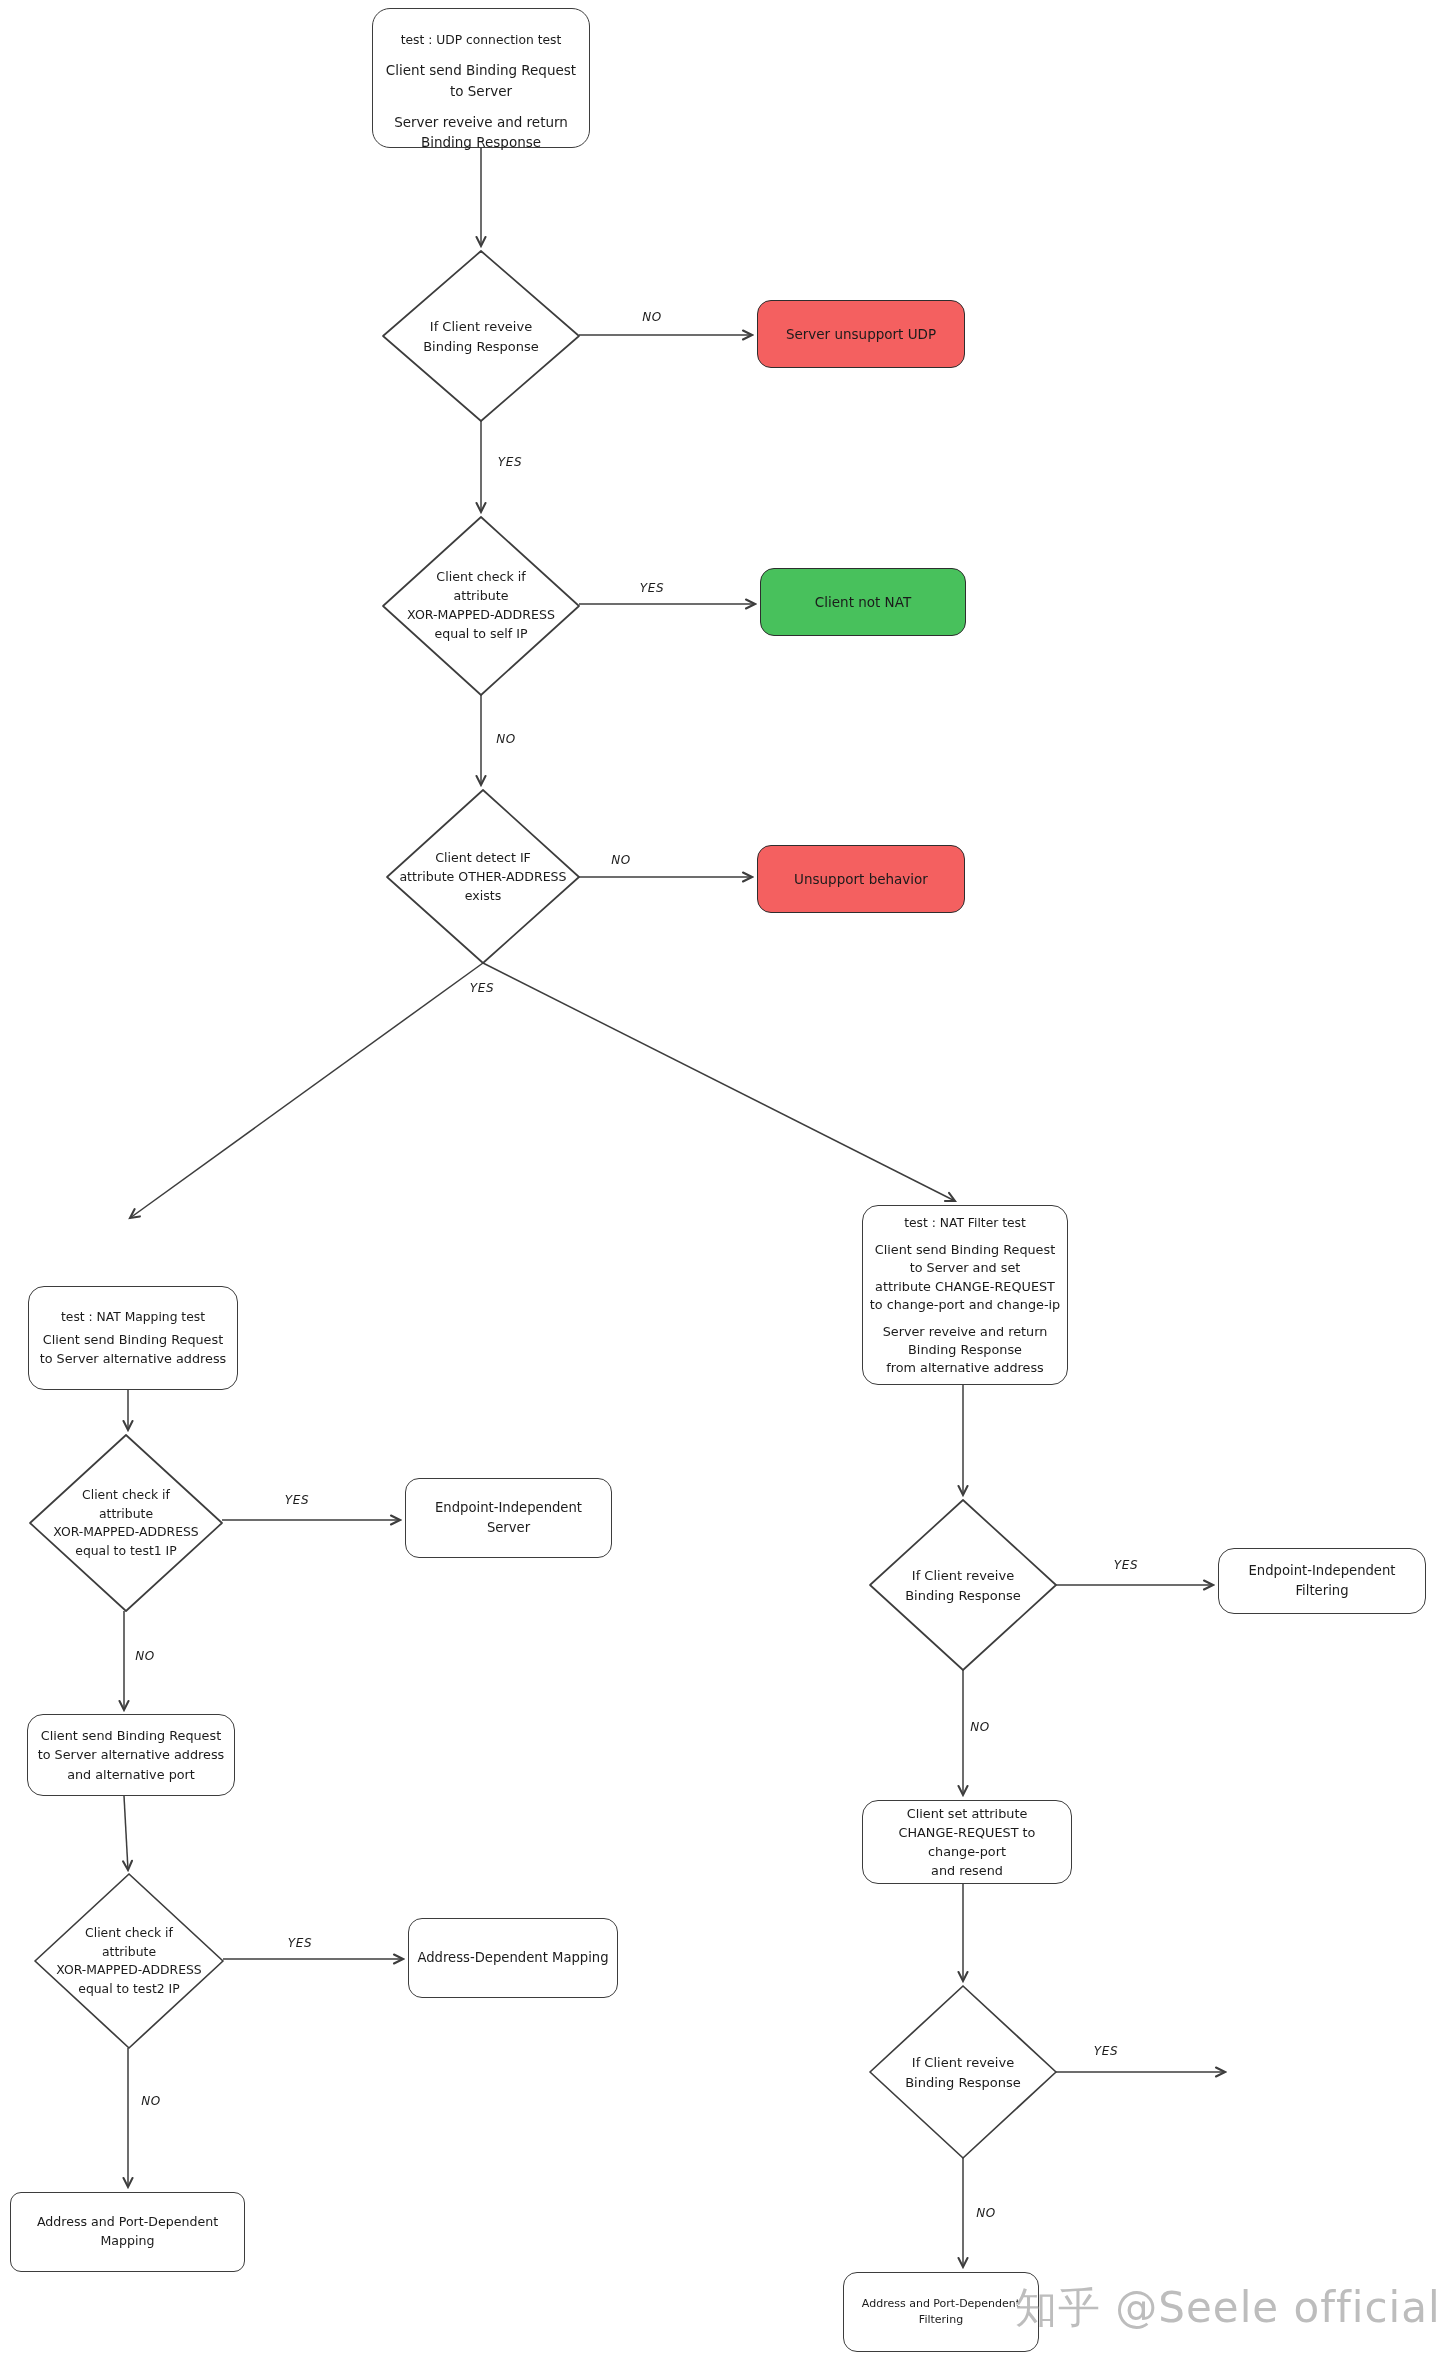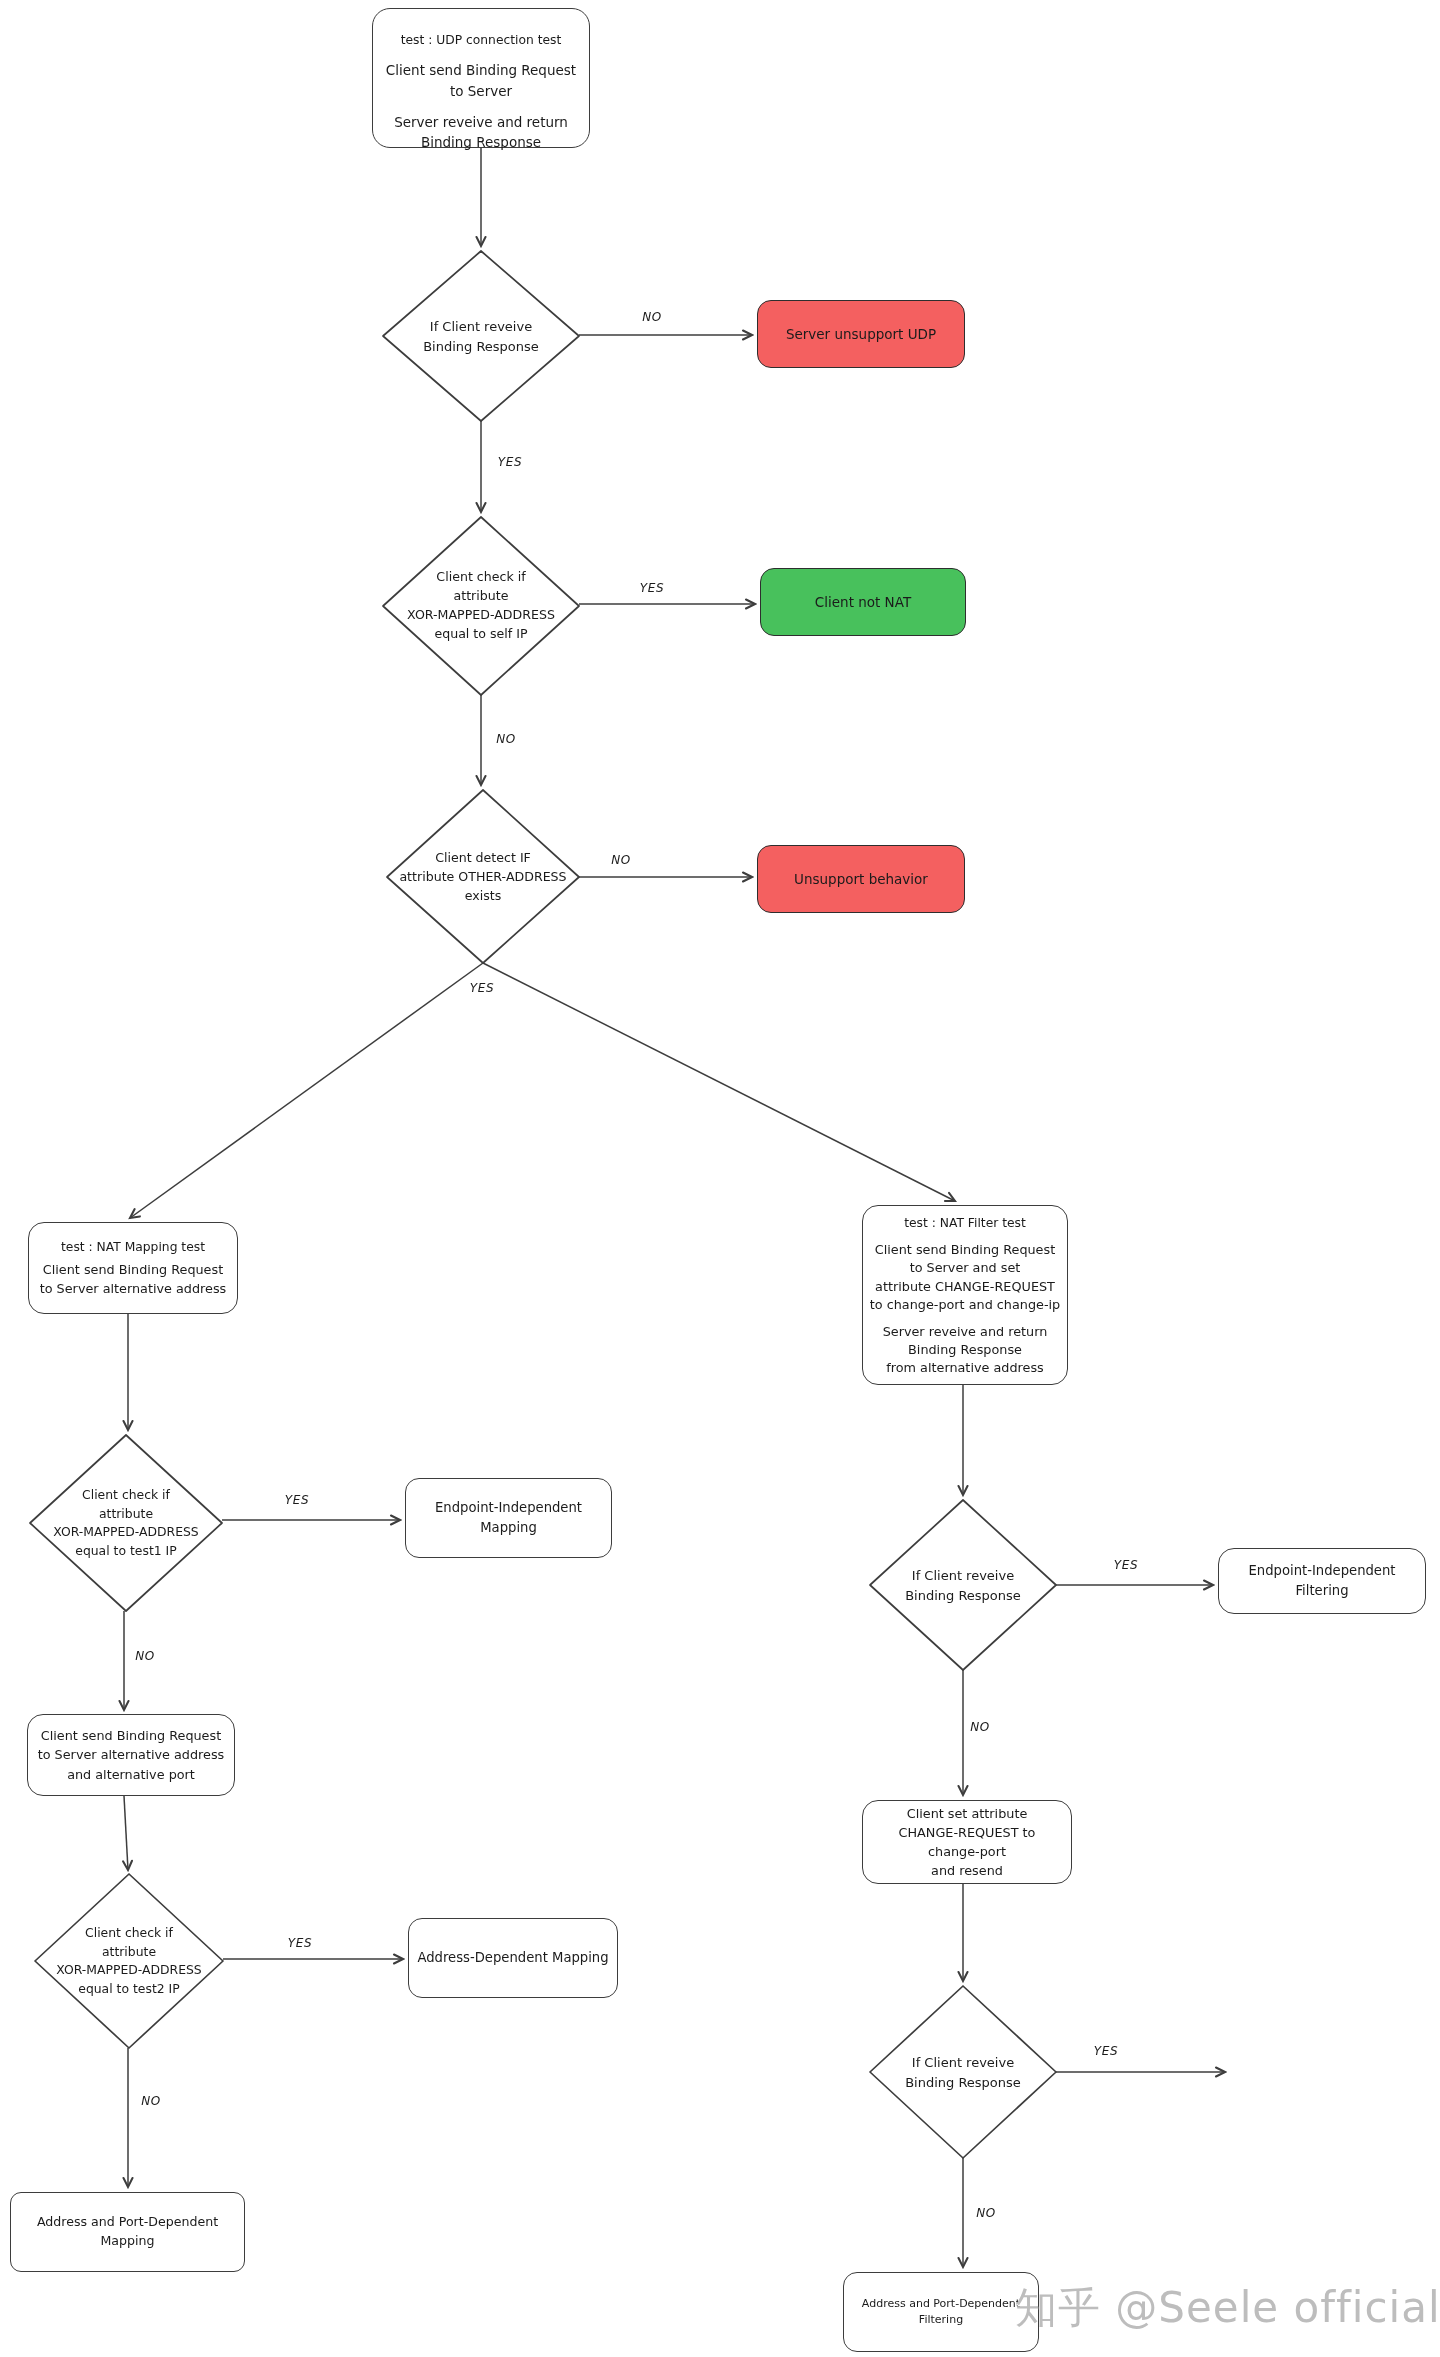--- a/index.html
+++ b/index.html
@@ -141,39 +141,39 @@
   </div>
 
   <div class="node node--green" style="left:760px;top:568px;width:206px;height:68px;">
     <p>Client not NAT</p>
   </div>
 
   <div class="node node--red" style="left:757px;top:845px;width:208px;height:68px;">
     <p>Unsupport behavior</p>
   </div>
 
-  <div class="node" style="left:28px;top:1222px;width:210px;height:92px;font-size:12.8px;gap:4px;">
+  <div class="node" style="left:28px;top:1286px;width:210px;height:104px;font-size:12.8px;gap:4px;">
     <p class="ntitle">test : NAT Mapping test</p>
     <p>Client send Binding Request
 to Server alternative address</p>
   </div>
 
   <div class="node node--tall" style="left:862px;top:1205px;width:206px;height:180px;">
     <p class="ntitle">test : NAT Filter test</p>
     <p>Client send Binding Request
 to Server and set
 attribute CHANGE-REQUEST
 to change-port and change-ip</p>
     <p>Server reveive and return
 Binding Response
 from alternative address</p>
   </div>
 
   <div class="node node--result" style="left:405px;top:1478px;width:207px;height:80px;">
-    <p>Endpoint-Independent Mapping</p>
+    <p>Endpoint-Independent Server</p>
   </div>
 
   <div class="node" style="left:27px;top:1714px;width:208px;height:82px;font-size:12.8px;">
     <p>Client send Binding Request
 to Server alternative address
 and alternative port</p>
   </div>
 
   <div class="node node--result" style="left:408px;top:1918px;width:210px;height:80px;">
     <p>Address-Dependent Mapping</p>

